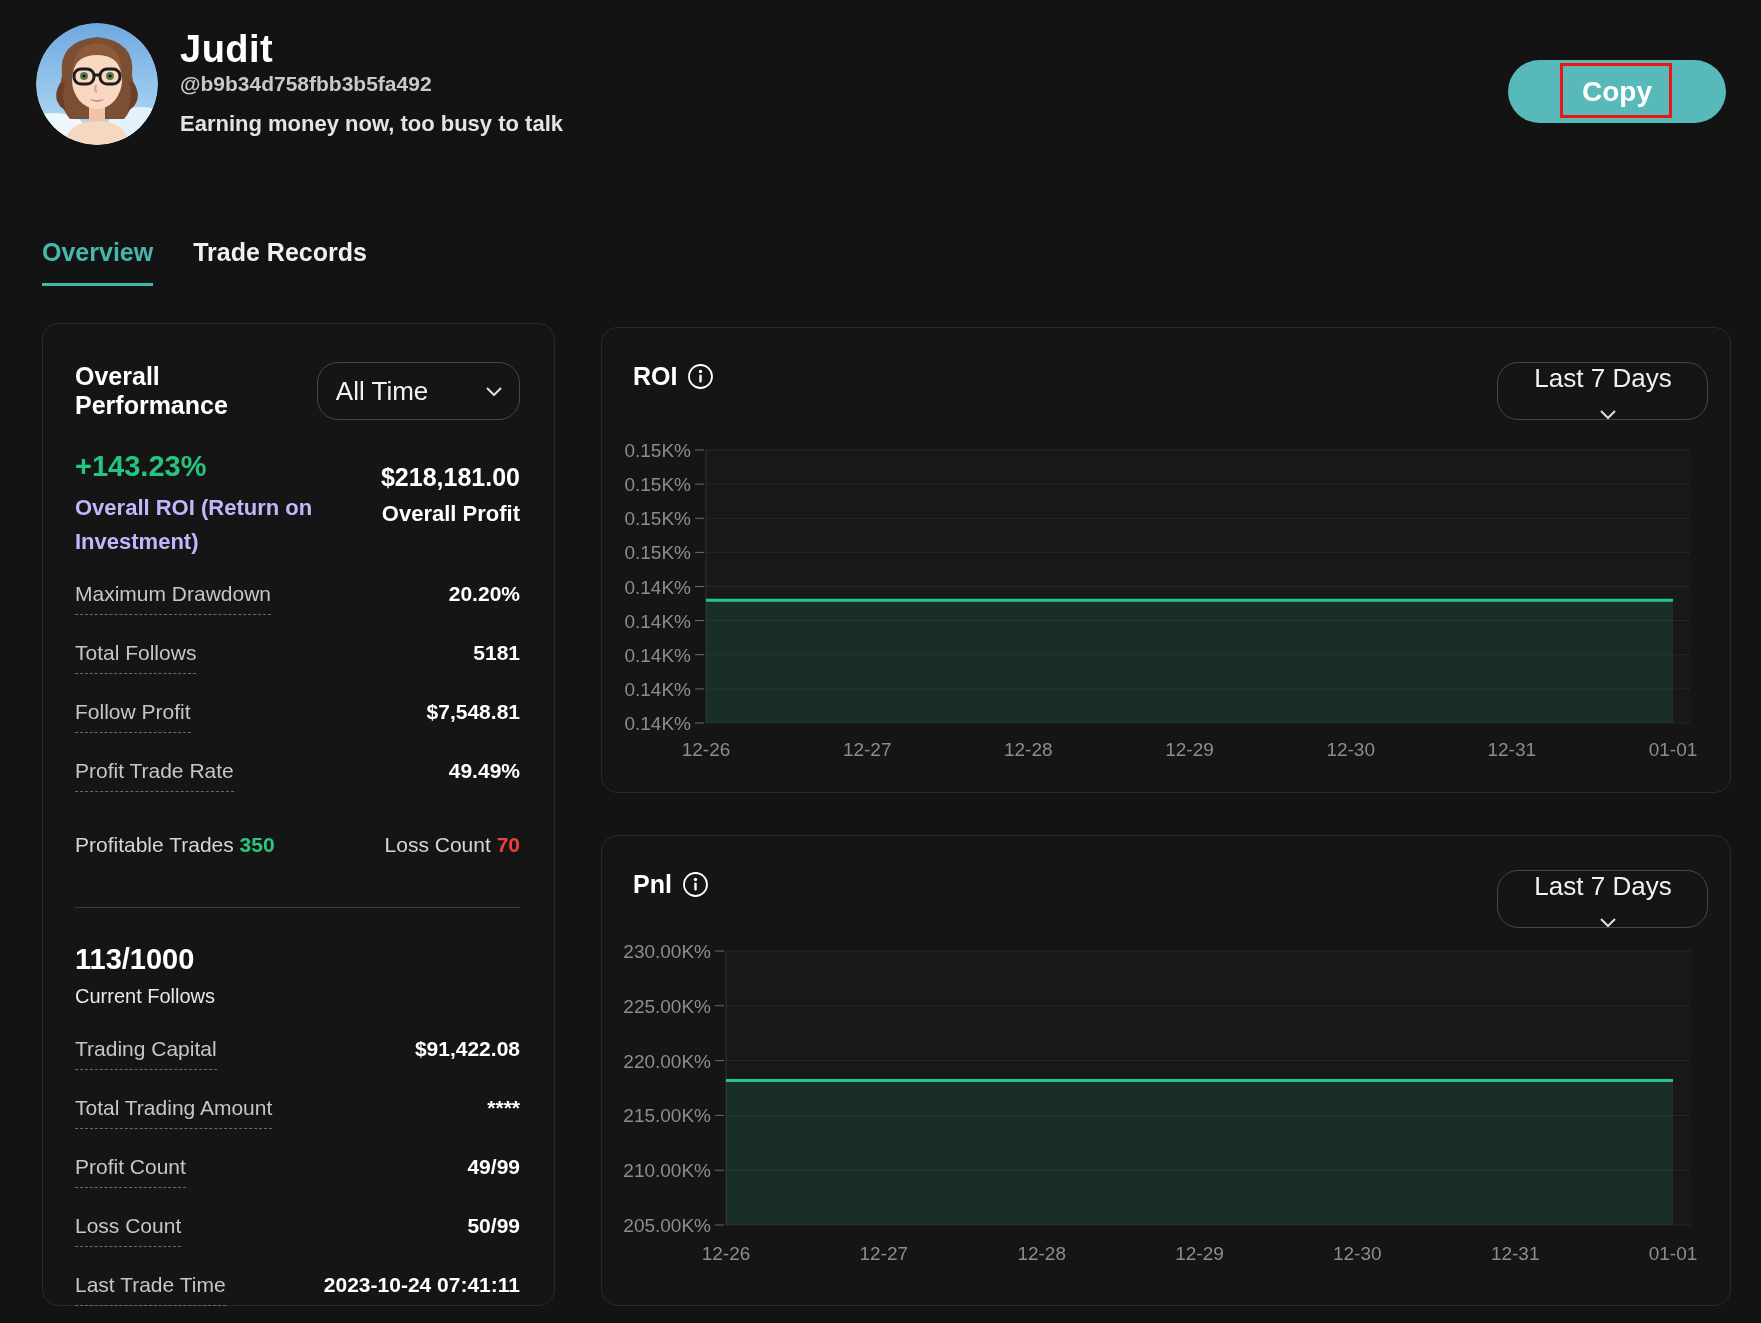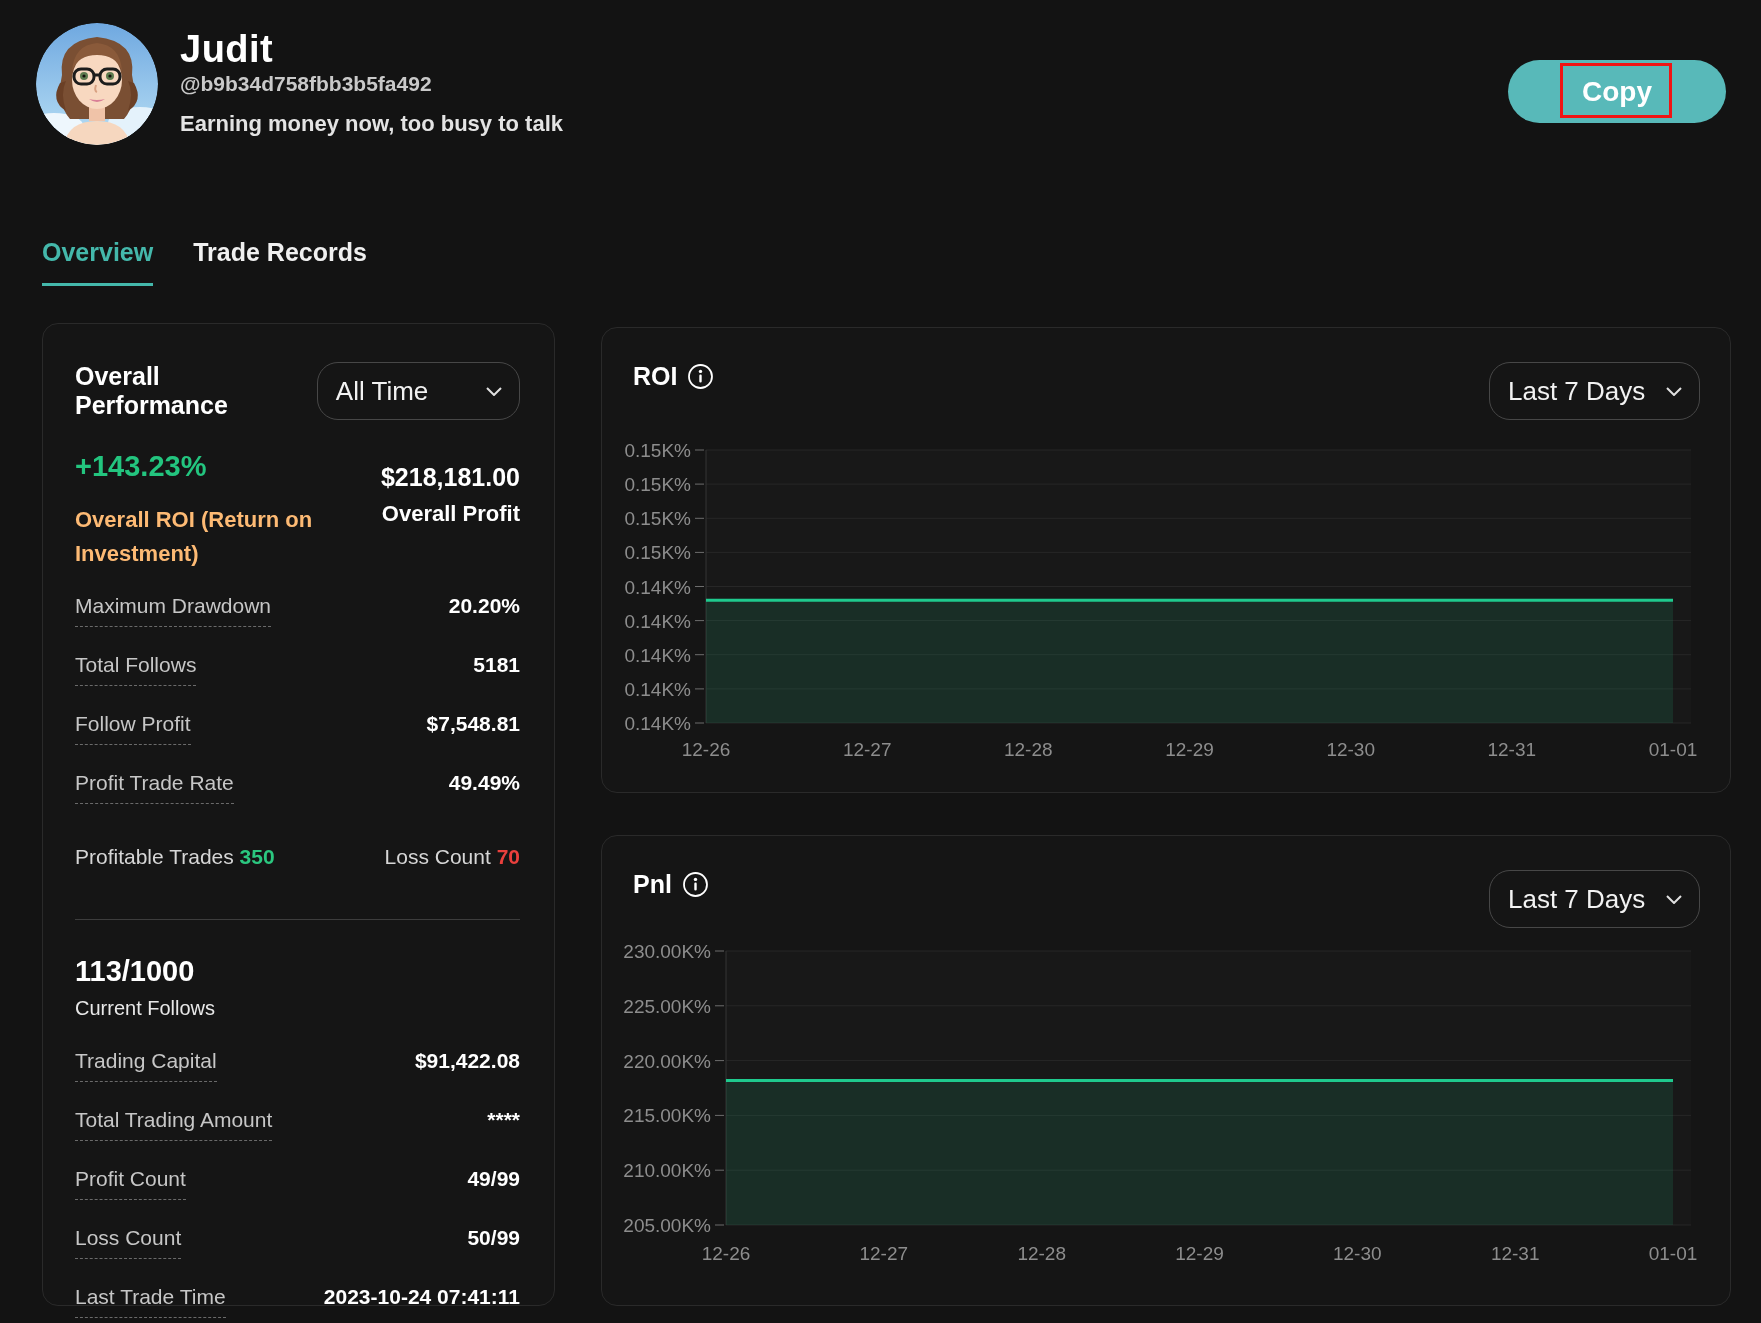--- a/index.html
+++ b/index.html
@@ -45,46 +45,46 @@
   .pill {
     height:58px; border:1px solid #474747; border-radius:21px; background:transparent;
     color:#f2f2f2; font-size:26px; font-family:inherit; display:flex; align-items:center;
     justify-content:space-between; padding:0 17px 0 18px; cursor:pointer;
   }
   .pill-alltime { width:205px; }
   .chev { width:16px; height:9px; flex:none; margin-left:10px; }
 
   .roi-block { margin-top:29px; display:flex; justify-content:space-between; }
   .roi-pct { font-size:29px; font-weight:700; color:#23c57f; line-height:34px; }
-  .roi-label { font-size:22px; font-weight:700; color:#fdba74; line-height:34px; margin-top:20px; }
+  .roi-label { font-size:22px; font-weight:700; color:#c4b5fd; line-height:34px; margin-top:8px; }
   .profit-col { text-align:right; margin-top:14px; }
   .profit-value { font-size:25px; font-weight:700; }
   .profit-label { font-size:22px; font-weight:700; margin-top:9px; }
 
   .stats { margin-top:23px; }
   .stat-row { display:flex; justify-content:space-between; align-items:flex-start; height:59px; }
   .stat-label { font-size:21px; color:#c6c6c6; border-bottom:1px dashed #6a6a6a; padding-bottom:8px; }
   .stat-value { font-size:21px; font-weight:700; color:#fff; }
 
   .trades-row { display:flex; justify-content:space-between; font-size:21px; color:#d6d6d6; margin-top:15px; }
   .green-num { color:#2bc77f; font-weight:700; }
   .red-num { color:#ea403d; font-weight:700; }
 
   .divider { border:none; border-top:1px solid #3d3d3d; margin:50px 0 0 0; }
 
   .follows-value { margin-top:35px; font-size:29px; font-weight:700; }
   .follows-label { margin-top:9px; font-size:20px; color:#e8e8e8; }
   .stats2 { margin-top:29px; }
 
   
-  .chart-head { position:absolute; left:31px; right:30px; top:34px; display:flex; justify-content:space-between; align-items:flex-start; z-index:2; }
+  .chart-head { position:absolute; left:31px; right:22px; top:34px; display:flex; justify-content:space-between; align-items:flex-start; z-index:2; }
   .chart-title-wrap { display:flex; align-items:center; gap:10px; }
   .chart-title { font-size:25px; font-weight:700; }
   .info-icon { width:27px; height:27px; display:block; cursor:pointer; }
-  .pill-7days { width:211px; }
+  .pill-7days { width:211px;flex-direction:column; }
   .chart-svg { position:absolute; left:0; top:0; }
   .chart-svg svg text { font-family:"Liberation Sans","DejaVu Sans",sans-serif; }
 </style>
 </head>
 <body>
 
 <div class="abs avatar">
   <svg viewBox="0 0 122 122" width="122" height="122">
     <defs>
       <clipPath id="av">

